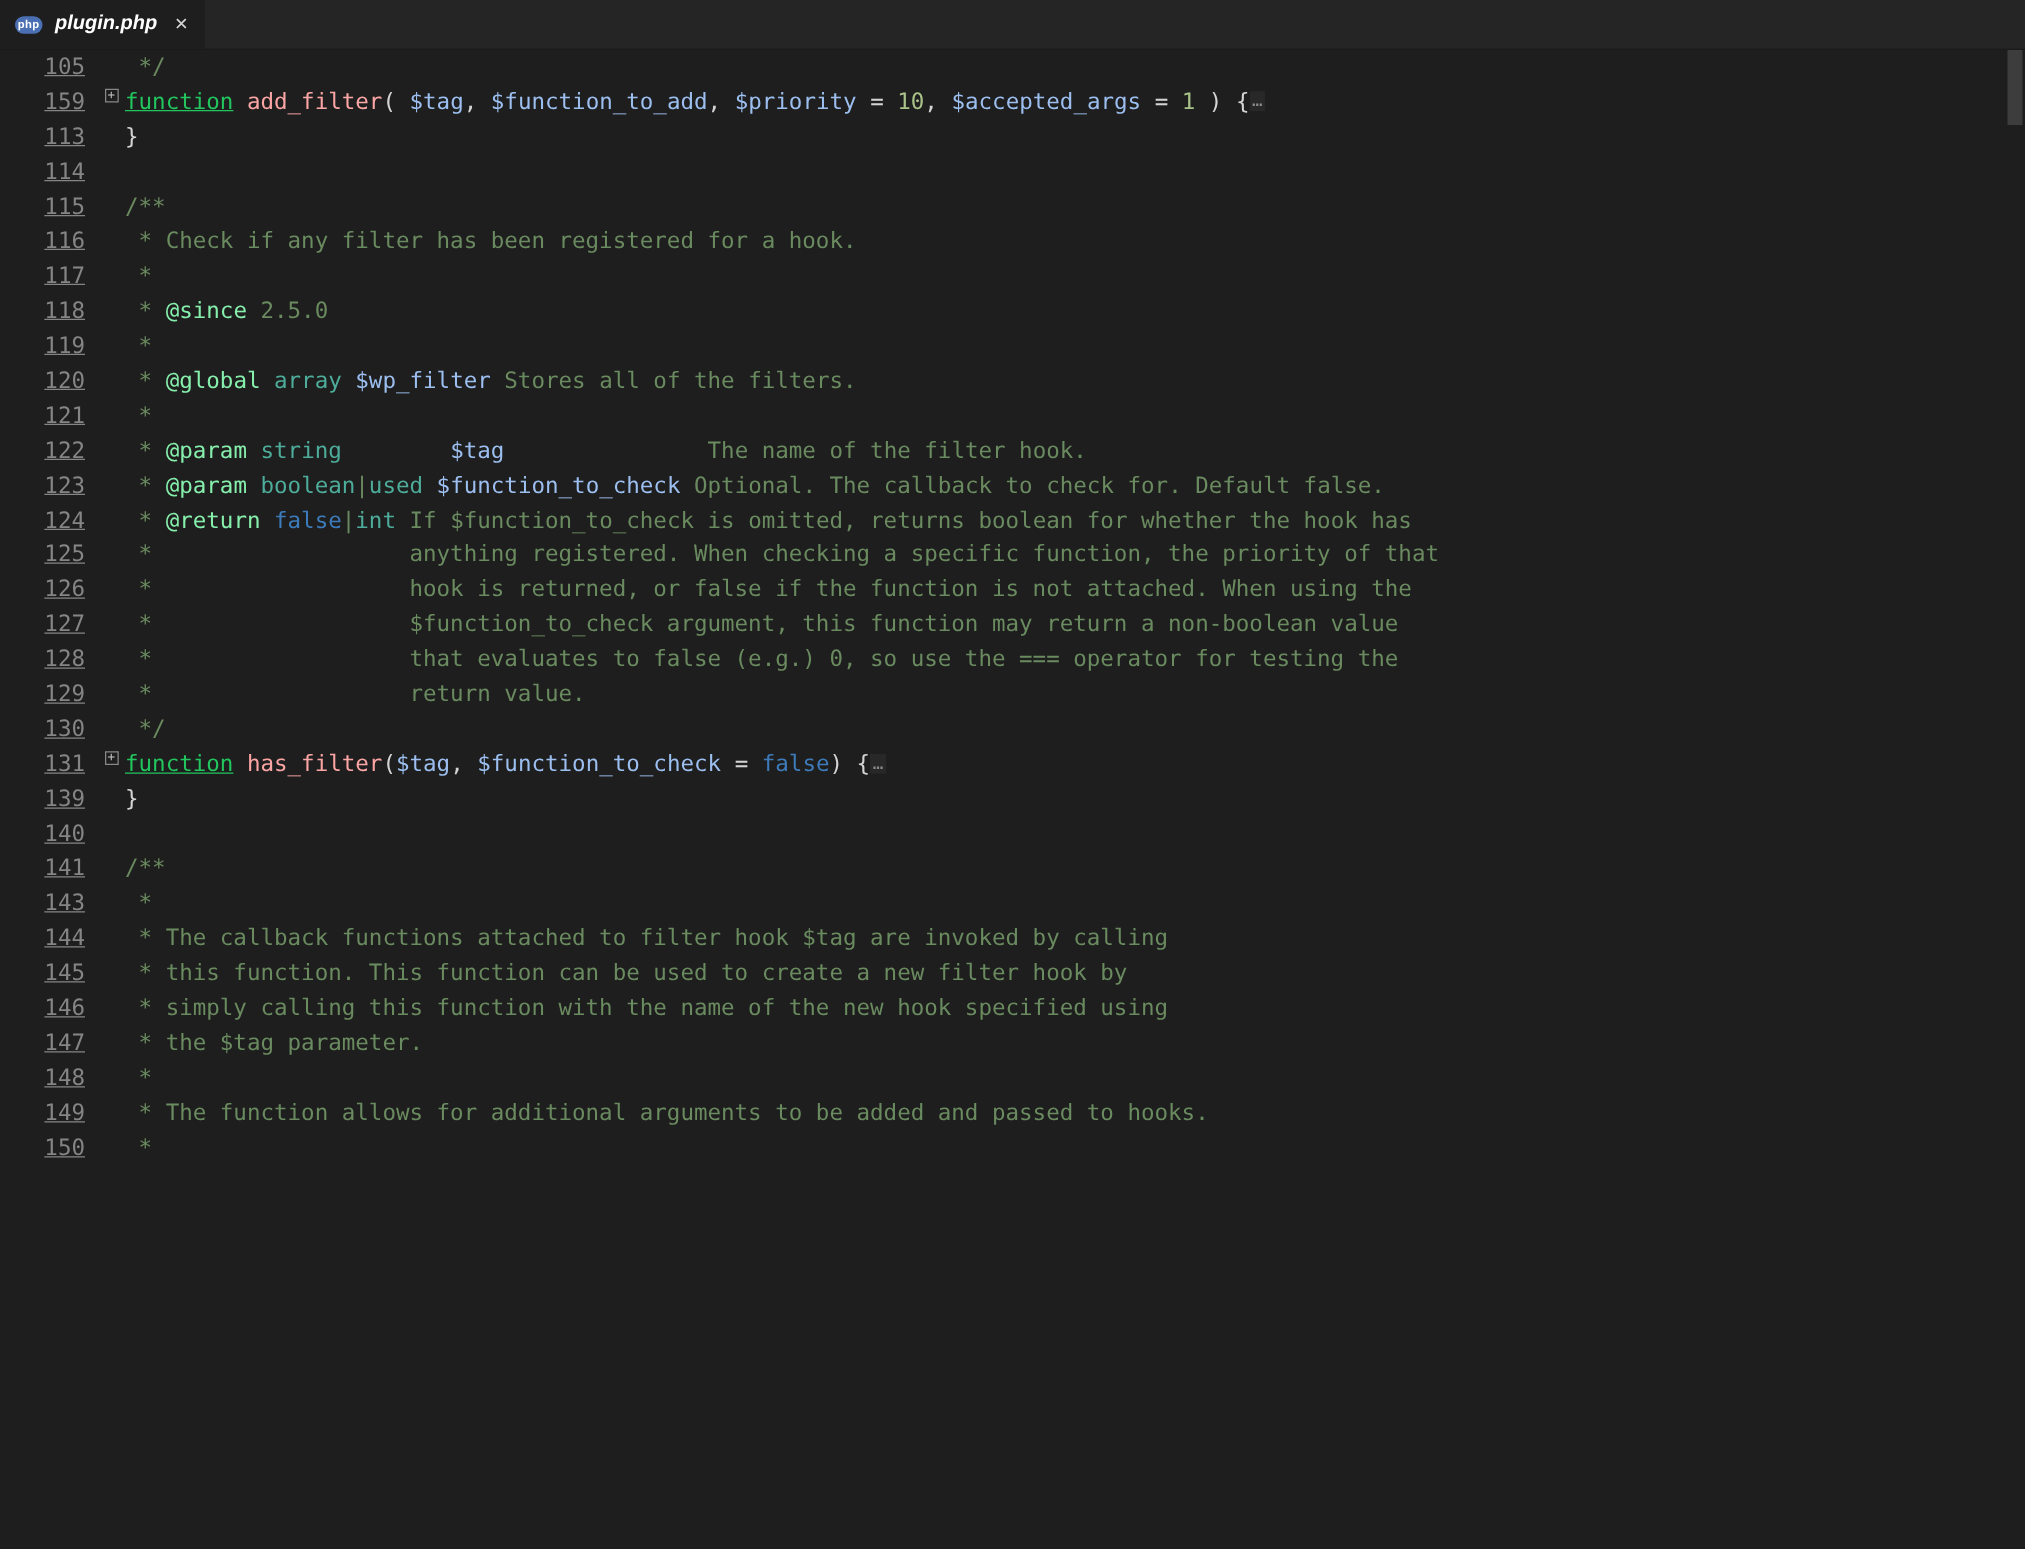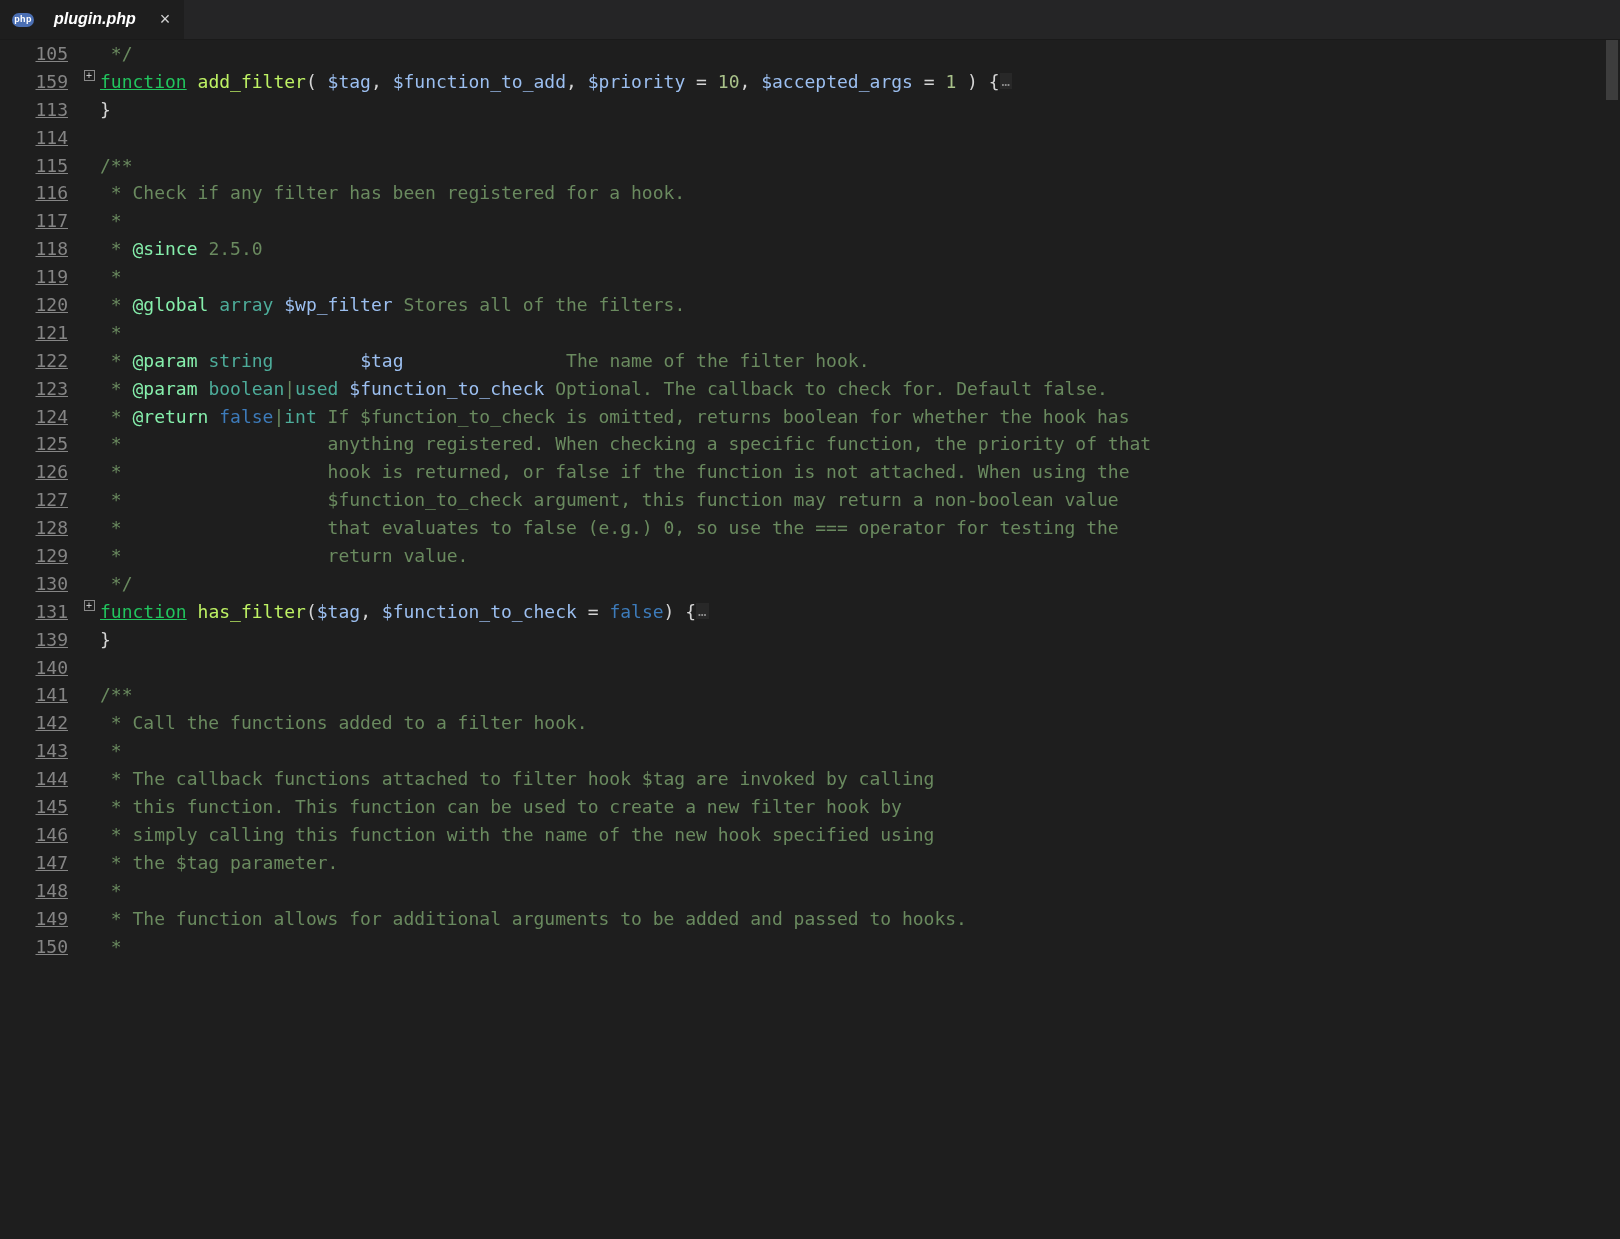--- a/index.html
+++ b/index.html
@@ -23,21 +23,21 @@
   .tab {
     display: flex;
     align-items: center;
     padding: 0 14px 0 12px;
     background: #1e1e1e;
     font-family: -apple-system, "Segoe UI", sans-serif;
     font-size: 16px;
     font-style: italic;
     font-weight: 600;
     color: #ffffff;
-    gap: 20px;
+    gap: 10px;
   }
   .tab .file-icon {
     width: 22px;
     height: 14px;
     background: #4b6fb3;
     border-radius: 7px;
     display: flex;
     align-items: center;
     justify-content: center;
     font-size: 9px;
@@ -89,21 +89,21 @@
     top: 0;
     width: 12px;
     height: 60px;
     background: rgba(121,121,121,0.35);
     border-radius: 0;
   }
 
   
   .cmt   { color: #6a8a5f; }               
   .kw    { color: #22c55e; text-decoration: underline; }               
-  .fn    { color: #bef264; }               
+  .fn    { color: #fca5a5; }               
   .var   { color: #9cbff0; }               
   .punct { color: #d4d4d4; }               
   .num   { color: #a9c28a; }               
   .const { color: #3d7bba; }               
   .type  { color: #4dac9a; }               
   .typeb { color: #3d7bba; }               
   .tag   { color: #86efac; }               
   .fold-ellipsis {
     color: #8c8c8c;
     background: rgba(100,100,100,0.15);
@@ -240,25 +240,20 @@
         <div class="g">140</div>
         <div class="f"></div>
         <div class="c"><span class="punct"></span></div>
       </div>
       <div class="row">
         <div class="g">141</div>
         <div class="f"></div>
         <div class="c"><span class="cmt">/**</span></div>
       </div>
       <div class="row">
-        <div class="g">142</div>
-        <div class="f"></div>
-        <div class="c"><span class="cmt"> * Call the functions added to a filter hook.</span></div>
-      </div>
-      <div class="row">
         <div class="g">143</div>
         <div class="f"></div>
         <div class="c"><span class="cmt"> *</span></div>
       </div>
       <div class="row">
         <div class="g">144</div>
         <div class="f"></div>
         <div class="c"><span class="cmt"> * The callback functions attached to filter hook $tag are invoked by calling</span></div>
       </div>
       <div class="row">

